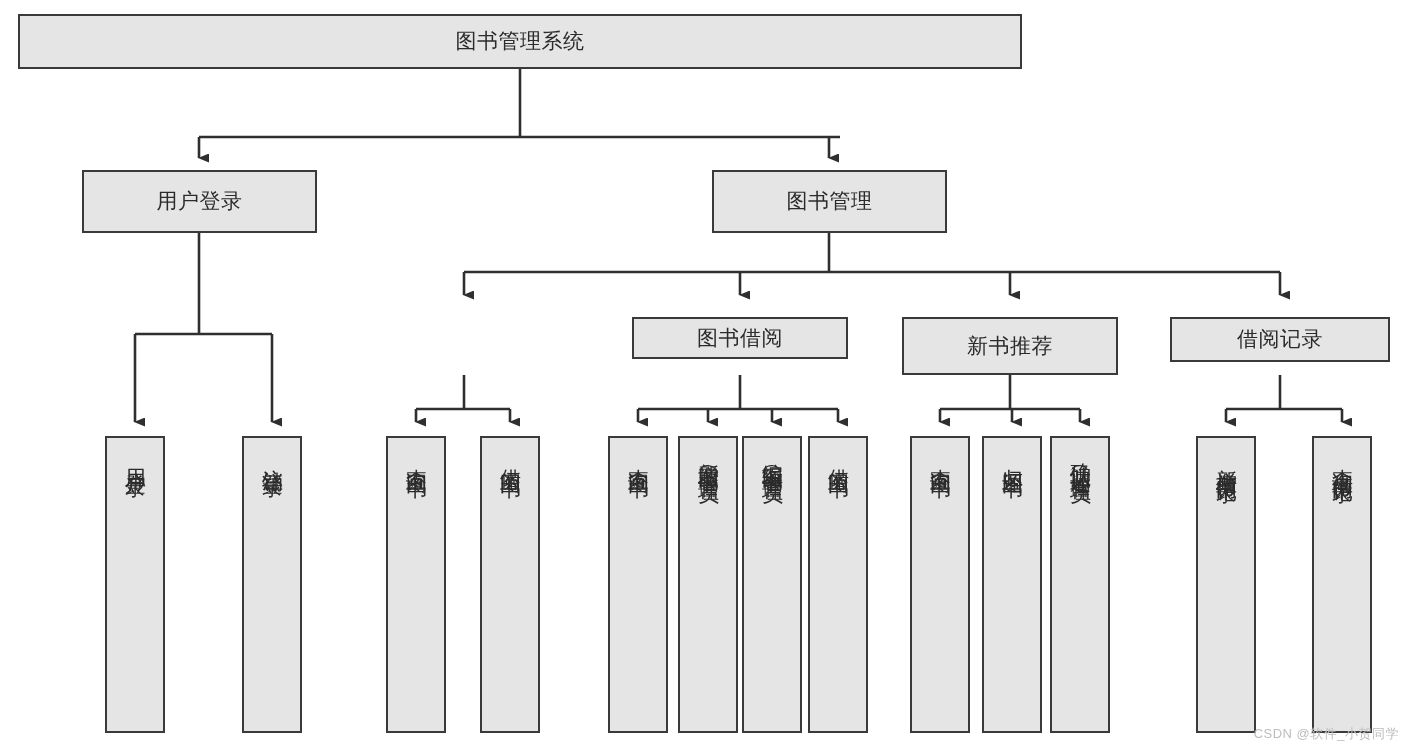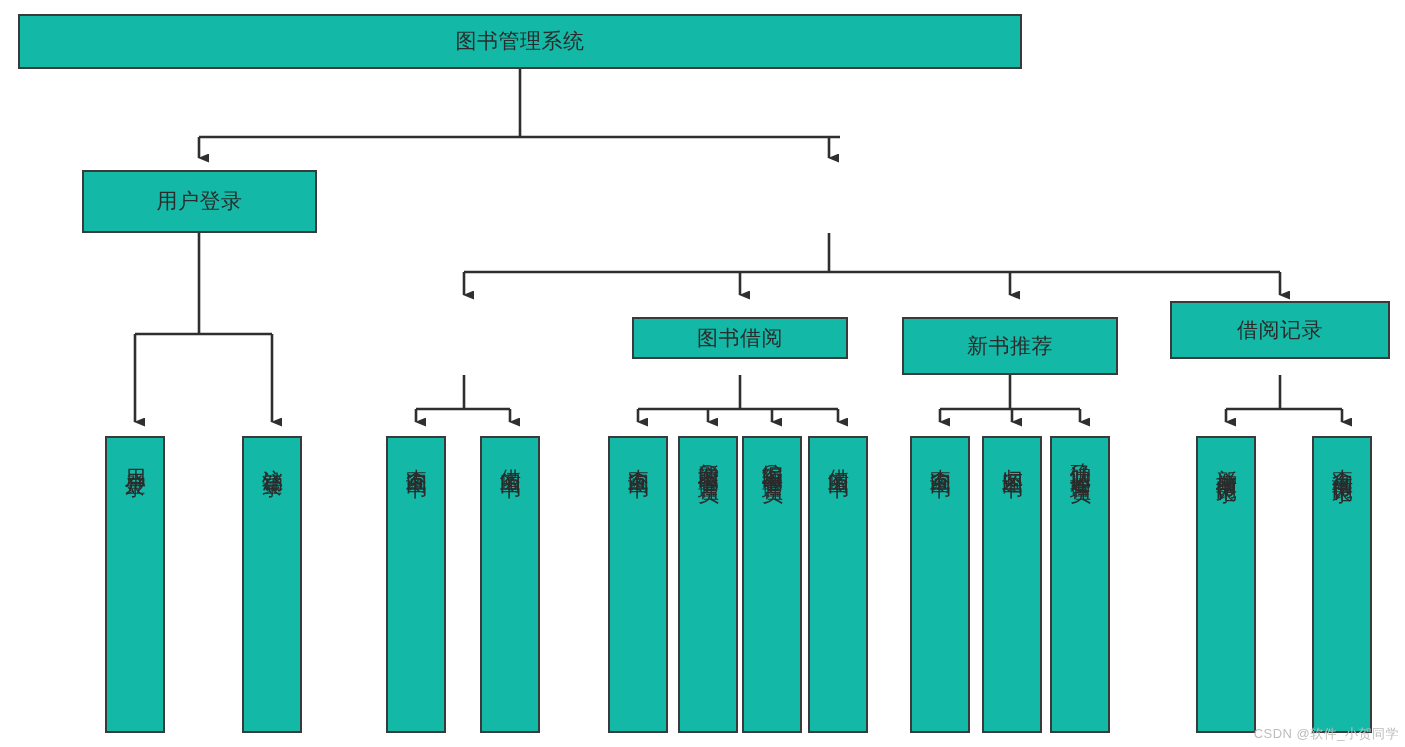--- a/index.html
+++ b/index.html
@@ -22,21 +22,21 @@
     left: 0;
     top: 0;
     width: 1405px;
     height: 747px;
     pointer-events: none;
   }
   .node {
     position: absolute;
     box-sizing: border-box;
     border: 2px solid #3a3a3a;
-    background: #14b8a6;
+    background: #e5e5e5;
     display: flex;
     align-items: center;
     justify-content: center;
     color: #2b2b2b;
   }
   .node .label {
     font-size: 21px;
     line-height: 1.15;
     letter-spacing: 0.5px;
     white-space: nowrap;
@@ -122,31 +122,34 @@
   </svg>
 
   <div class="node" style="left:18px; top:14px; width:1004px; height:55px;">
     <span class="label">图书管理系统</span>
   </div>
 
   <div class="node" style="left:82px; top:170px; width:235px; height:63px;">
     <span class="label">用户登录</span>
   </div>
 
+  <div class="node" style="left:712px; top:170px; width:235px; height:63px;">
+    <span class="label">图书管理</span>
+  </div>
 
 
   <div class="node" style="left:632px; top:317px; width:216px; height:42px;">
     <span class="label">图书借阅</span>
   </div>
 
   <div class="node" style="left:902px; top:317px; width:216px; height:58px;">
     <span class="label">新书推荐</span>
   </div>
 
-  <div class="node" style="left:1170px; top:301px; width:220px; height:58px;">
+  <div class="node" style="left:1170px; top:317px; width:220px; height:45px;">
     <span class="label">借阅记录</span>
   </div>
 
   <div class="node vertical" style="left:105px; top:436px; width:60px; height:297px;">
     <span class="label">用户登录</span>
   </div>
 
   <div class="node vertical" style="left:242px; top:436px; width:60px; height:297px;">
     <span class="label">注销登录</span>
   </div>

